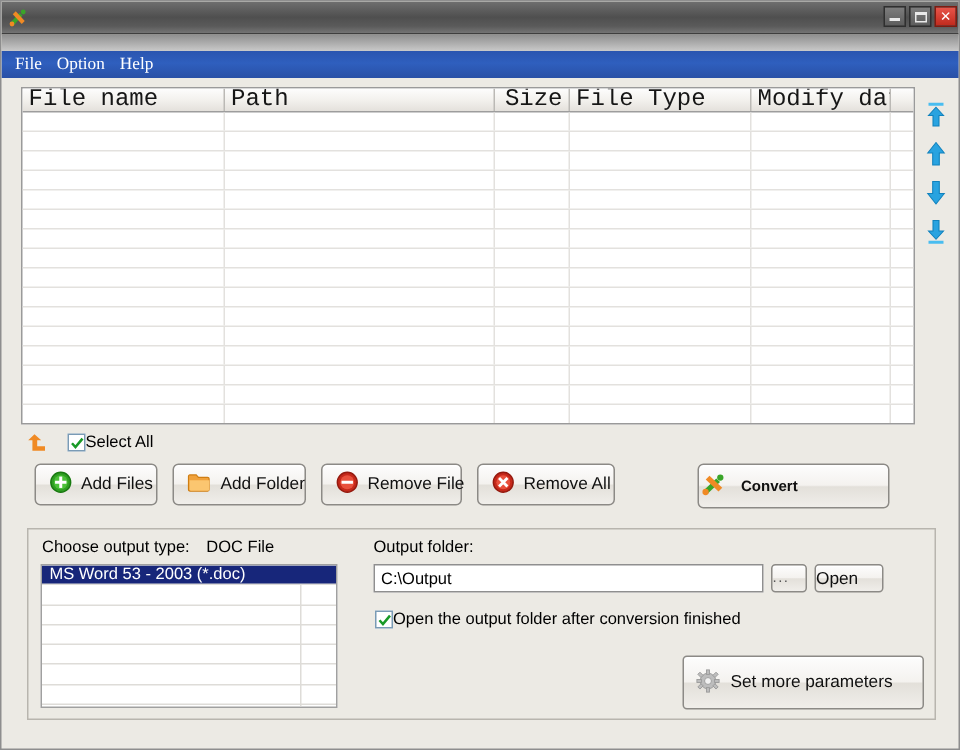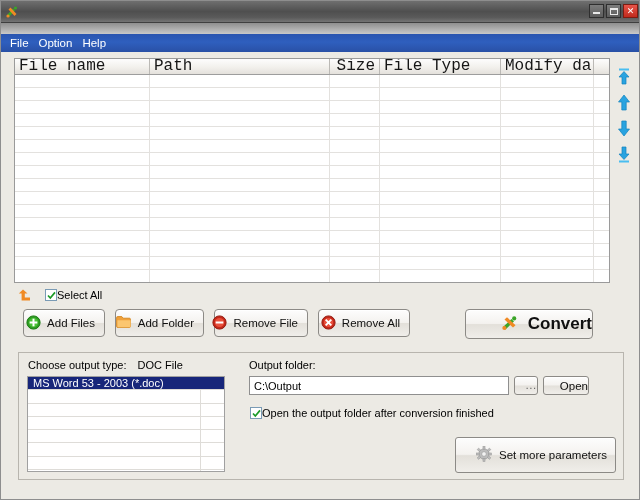--- a/index.html
+++ b/index.html
@@ -103,21 +103,21 @@
     left: 0; top: 33px;
     width: 640px; height: 18px;
     background: linear-gradient(to bottom, #2a55b0 0%, #2f5fbe 45%, #2950a6 100%);
     display: flex;
     align-items: center;
     padding-left: 5px;
     box-sizing: border-box;
   }
   .menu-item {
     color: #ffffff;
-    font-family: Liberation Sans, sans-serif;
+    font-family: Liberation Serif, serif;
     font-size: 11.5px;
     padding: 1px 6px 2px 4px;
     white-space: nowrap;
     cursor: default;
   }
 
   
   .list-wrap {
     position: absolute;
     left: 13px; top: 57px;
@@ -220,40 +220,40 @@
     display: flex;
     gap: 10px;
   }
   .btn {
     height: 28px;
     background: linear-gradient(to bottom, #fdfdfd 0%, #f4f2ef 48%, #e3e0da 52%, #f0eeea 100%);
     border: 1px solid #8c8a86;
     border-radius: 4px;
     display: flex;
     align-items: center;
-    justify-content: flex-end;
+    justify-content: flex-start;
     padding: 0 9px;
     gap: 6px;
     cursor: pointer;
     box-sizing: border-box;
     box-shadow: inset 0 1px 0 #ffffff;
   }
   .btn-label {
     font-size: 11.5px;
     color: #101010;
     white-space: nowrap;
   }
   .btn.convert {
     position: absolute;
     left: 464px; top: 308px;
     width: 128px; height: 30px;
     padding: 0;
     gap: 8px;
   }
-  .btn.convert .btn-label { font-weight: bold; font-size: 17px; }
+  .btn.convert .btn-label { font-weight: bold; font-size: 10px; }
 
   
   .groupbox {
     position: absolute;
     left: 17px; top: 351px;
     width: 606px; height: 128px;
     border: 1px solid #b8b5ae;
     background: #eceae4;
     box-sizing: border-box;
   }

